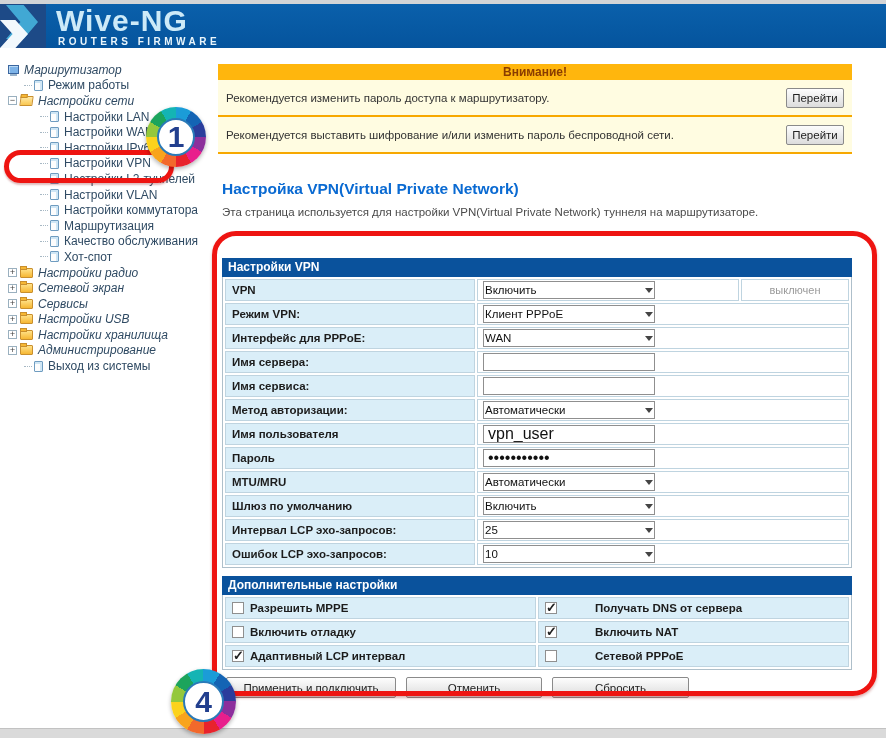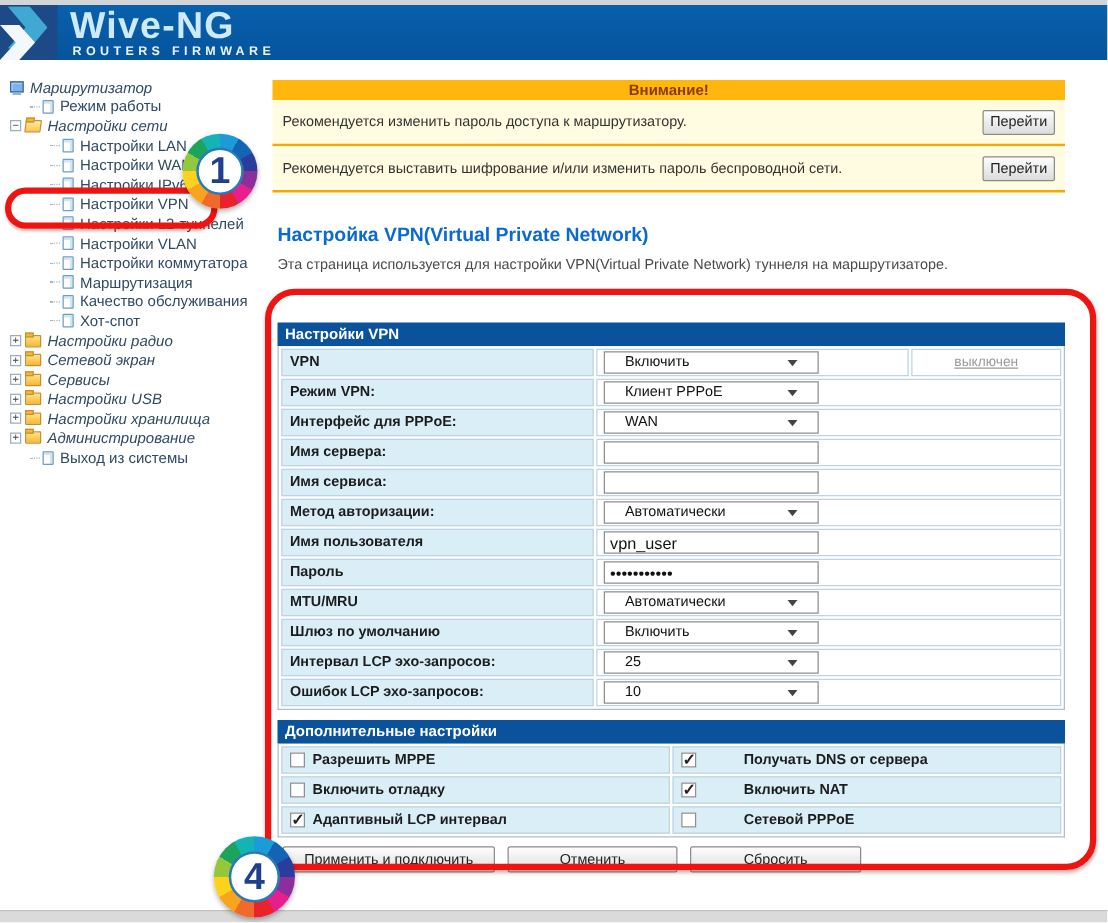--- a/index.html
+++ b/index.html
@@ -54,27 +54,27 @@
   .form-area { position:absolute; left:222px; top:258px; width:630px; }
   .section-header { height:19px; background:#0a529c; color:#fff; font-weight:bold; font-size:12px;
                     line-height:19px; padding-left:6px; }
   .form-table { border:1px solid #aebfca; border-top:none; background:#fff; padding:2px; }
   .form-row, .check-row { display:flex; height:22px; }
   .form-row + .form-row, .check-row + .check-row { margin-top:2px; }
   .cell { border:1px solid #bfd4e0; display:flex; align-items:center; }
   .label-cell { width:250px; background:#daeef8; font-weight:bold; font-size:11.5px; color:#1c1c1c;
                 padding-left:6px; margin-right:2px; flex:none; }
   .value-cell { flex:1; background:#fff; padding-left:5px; }
-  .status-cell { width:120px; margin-left:2px; background:#fff; justify-content:center;
-                 color:#9a9a9a; font-size:11px; flex:none;text-decoration:underline; }
+  .status-cell { width:108px; margin-left:2px; background:#fff; justify-content:center;
+                 color:#9a9a9a; font-size:11px; flex:none; }
   .select-box { width:172px; height:18px; border:1px solid #8f8f8f; background:#fff; display:flex;
-                align-items:center; justify-content:space-between; font-size:11.5px; padding:0 16px; color:#111; cursor:default; }
+                align-items:center; justify-content:space-between; font-size:11.5px; padding:0 1px; color:#111; cursor:default; }
   .arrow-down { width:0; height:0; border-left:4px solid transparent; border-right:4px solid transparent;
                 border-top:5px solid #444; }
-  .text-field { width:172px; height:18px; border:1px solid #8f8f8f; font-size:13px; padding:0 4px;
+  .text-field { width:172px; height:18px; border:1px solid #8f8f8f; font-size:16px; padding:0 4px;
                 font-family:"Liberation Sans",sans-serif; color:#111; }
   .gap8 { height:8px; }
   .check-cell { flex:1; background:#daeef8; border:1px solid #bfd4e0; display:flex; align-items:center;
                 padding-left:6px; font-weight:bold; font-size:11.5px; color:#1c1c1c; }
   .check-cell + .check-cell { margin-left:2px;gap:32px; }
   .cb { width:12px; height:12px; border:1px solid #8f8f8f; background:#fff; margin-right:6px;
         position:relative; flex:none; }
   .cb.checked::after { content:"\2713"; position:absolute; left:0px; top:-3px; font-size:13px;
                        font-weight:bold; color:#222; }
   .btn-row { display:flex; margin-top:7px; padding-left:4px; }

